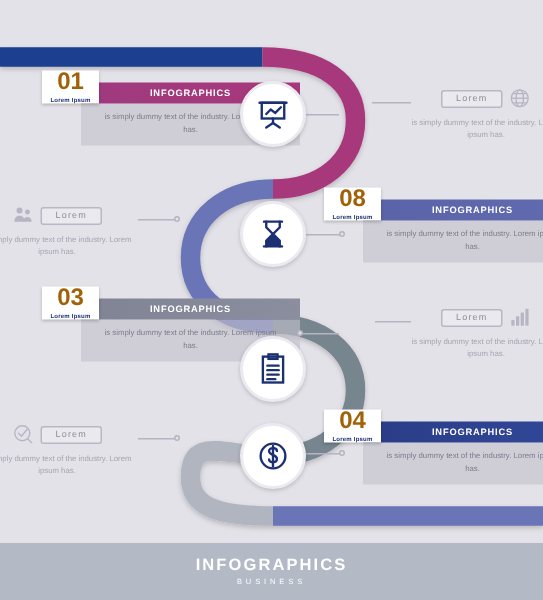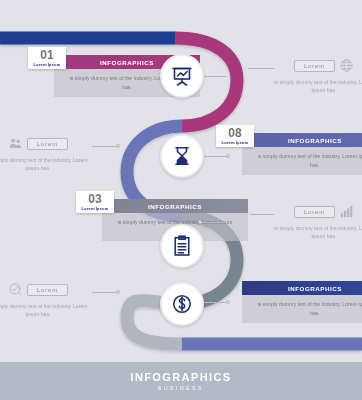--- a/index.html
+++ b/index.html
@@ -60,23 +60,23 @@
     width: 38px; height: 22px;
     background: #ffffff;
     box-shadow: 0 1px 2px rgba(0,0,0,0.22);
     display: flex;
     flex-direction: column;
     align-items: center;
     justify-content: center;
     z-index: 5;
   }
   .badge .num {
-    font-size: 12px;
+    font-size: 16px;
     font-weight: bold;
-    color: #737373;
+    color: #a16207;
     line-height: 1;
   }
   .badge .sub {
     font-size: 4px;
     font-weight: bold;
     color: #1b2f73;
     letter-spacing: 0.15px;
     margin-top: 1px;
   }
   .badge.left  { left: -26px; }
@@ -279,34 +279,38 @@
       <span class="sub">Lorem Ipsum</span>
     </div>
     <div class="panel-head h2">
       <span class="htext">INFOGRAPHICS</span>
     </div>
     <div class="panel-body">
       <span class="btext">is simply dummy text of the industry. Lorem ipsum has.</span>
     </div>
   </div>
 
-  <div class="panel" style="left:54px; top:199px;margin-left:48px;">
+  <div class="panel" style="left:54px; top:199px;">
     <div class="badge left">
       <span class="num">03</span>
       <span class="sub">Lorem Ipsum</span>
     </div>
     <div class="panel-head h3">
       <span class="htext">INFOGRAPHICS</span>
     </div>
     <div class="panel-body">
       <span class="btext">is simply dummy text of the industry. Lorem ipsum has.</span>
     </div>
   </div>
 
   <div class="panel" style="left:242px; top:281px;">
+    <div class="badge right">
+      <span class="num">04</span>
+      <span class="sub">Lorem Ipsum</span>
+    </div>
     <div class="panel-head h4">
       <span class="htext">INFOGRAPHICS</span>
     </div>
     <div class="panel-body">
       <span class="btext">is simply dummy text of the industry. Lorem ipsum has.</span>
     </div>
   </div>
 
   <div class="ghost" style="left:272px; top:58px;">
     <div class="ghost-row">

